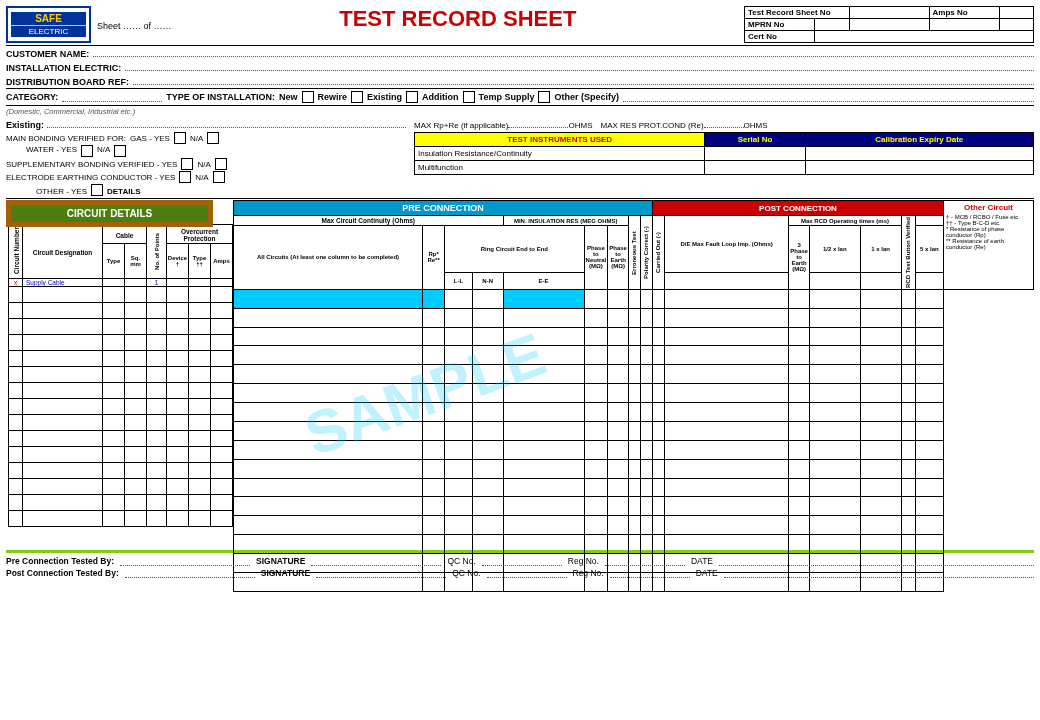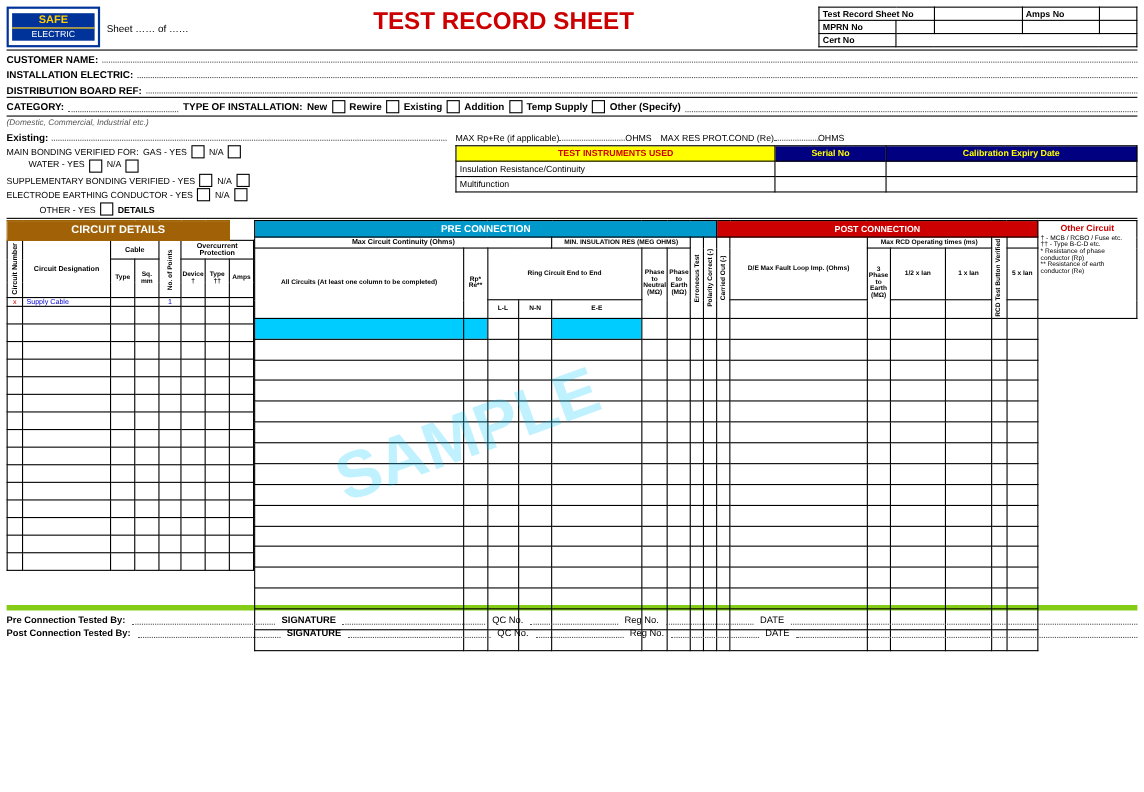--- a/index.html
+++ b/index.html
@@ -9,21 +9,21 @@
     .checkbox-box { width: 12px; height: 12px; border: 1px solid #000; display: inline-block; }
     .instruments-table { width: 100%; border-collapse: collapse; font-size: 8px; }
     .instruments-table th { background: #000080; color: #ffff00; border: 1px solid #000; padding: 2px 3px; text-align: center; }
     .instruments-table td { border: 1px solid #000; padding: 1px 3px; height: 14px; }
     .inst-header-yellow { background: #ffff00; color: #cc0000; font-weight: bold; text-align: center; }
     
     
     .watermark { position: absolute; font-size: 60px; font-weight: bold; color: rgba(0, 200, 255, 0.25); transform: rotate(-20deg); top: 360px; left: 300px; z-index: 10; pointer-events: none; }
     
     
-    .footer-section { margin-top: 4px; border-top: 5px solid #84cc16; padding-top: 3px; }
+    .footer-section { margin-top: 4px; border-top: 3px solid #84cc16; padding-top: 3px; }
     
     .header-top { display: flex; margin-bottom: 2px; align-items: stretch; }
     .logo-area { width: 85px; flex-shrink: 0; border: 2px solid #003399; display: flex; flex-direction: column; align-items: center; justify-content: center; padding: 3px; margin-right: 6px; }
     .logo-safe { background: #003399; color: #ffcc00; font-weight: bold; font-size: 10px; text-align: center; width: 100%; padding: 1px; }
     .logo-electric { background: #003399; color: #fff; font-size: 8px; text-align: center; width: 100%; padding: 1px; border-top: 1px solid #ffcc00; }
     .title-area { flex-grow: 1; text-align: center; }
     .title-main { font-size: 22px; font-weight: bold; color: #cc0000; }
     .top-right { width: 290px; flex-shrink: 0; }
     .top-right table { width: 100%; border-collapse: collapse; }
     .top-right table td { border: 1px solid #000; padding: 1px 3px; font-size: 8px; }
@@ -188,21 +188,21 @@
       </table>
     </div>
   </div>
 
   <div style="display:flex; margin-top:1px;">
 
     <div style="flex:0 0 auto;">
       <table style="border-collapse:collapse; font-size:6.5px;">
         <thead>
           <tr>
-            <th colspan="7" style="background:#a16207; color:#fff; text-align:center; font-size:10px; padding:3px; border:1px solid #a16207;">CIRCUIT DETAILS</th>
+            <th colspan="7" style="background:#4d7c0f; color:#fff; text-align:center; font-size:10px; padding:3px; border:5px solid #a16207;">CIRCUIT DETAILS</th>
           </tr>
           <tr>
             <th rowspan="3" style="border:1px solid #000; width:14px; writing-mode:vertical-rl; transform:rotate(180deg); white-space:nowrap; padding:2px;">Circuit Number</th>
             <th rowspan="3" style="border:1px solid #000; width:80px; padding:2px;">Circuit Designation</th>
             <th colspan="2" style="border:1px solid #000; padding:1px;">Cable</th>
             <th rowspan="3" style="border:1px solid #000; width:20px; writing-mode:vertical-rl; transform:rotate(180deg); padding:2px; font-size:6px;">No. of Points</th>
             <th colspan="3" style="border:1px solid #000; padding:1px;">Overcurrent Protection</th>
           </tr>
           <tr>
             <th rowspan="2" style="border:1px solid #000; width:22px; font-size:6px;">Type</th>

